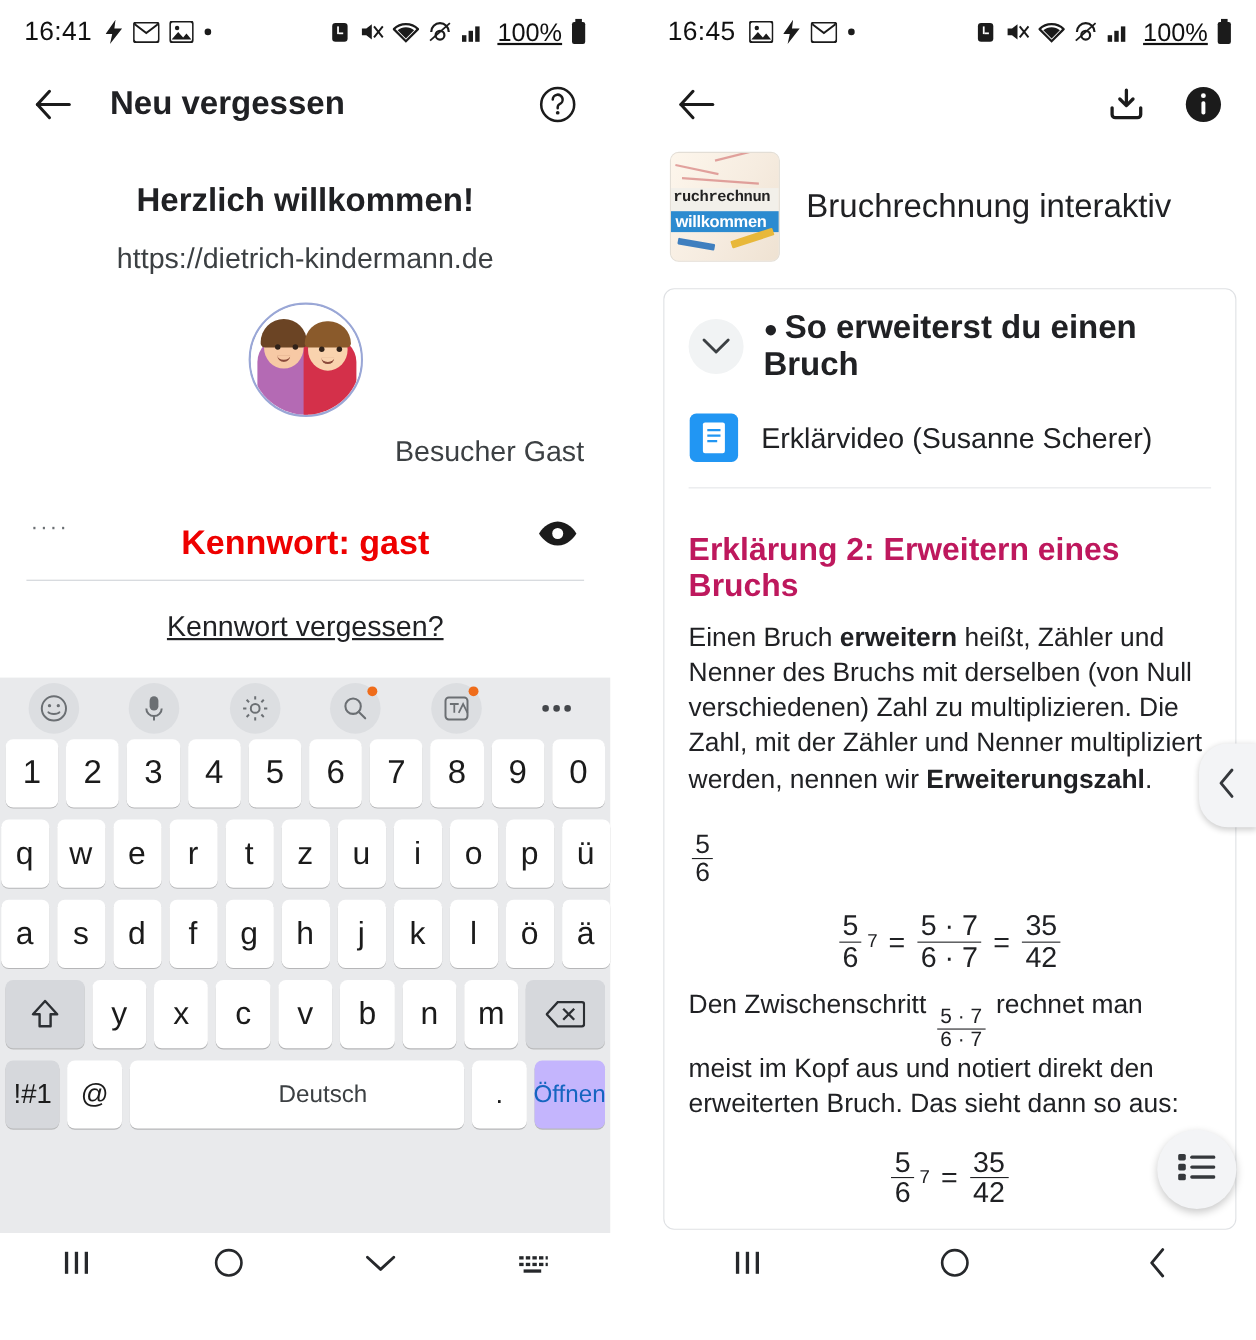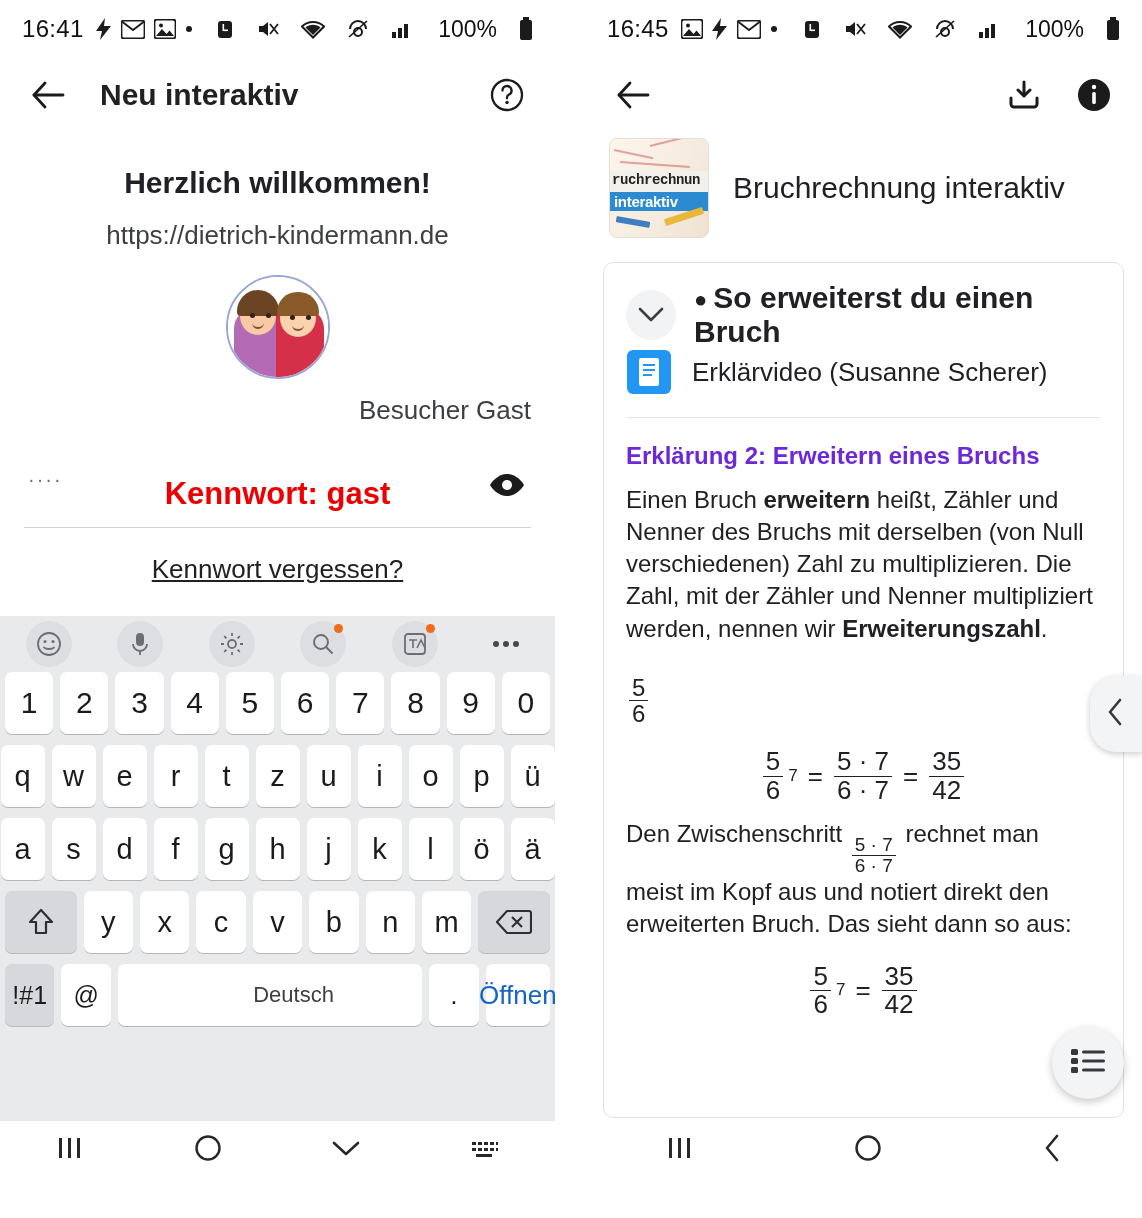--- a/index.html
+++ b/index.html
@@ -19,21 +19,21 @@
   .pane-right { width:557px; }
 
   
   .statusbar {
     height:58px; display:flex; align-items:center;
     padding:0 22px; font-size:23px; color:#111; font-weight:500;
   }
   .sb-clock { font-size:24px; letter-spacing:.3px; }
   .sb-left-icons { display:flex; align-items:center; gap:9px; margin-left:12px; }
   .sb-spacer { flex:1; }
-  .sb-right-icons { display:flex; align-items:center; gap:22px; }
+  .sb-right-icons { display:flex; align-items:center; gap:8px;text-decoration:underline; }
   .sb-batt { font-size:23px; font-weight:500; margin-left:3px; }
   .ic { display:inline-block; line-height:1; }
   .ic svg { display:block; }
 
   
   .appbar { height:74px; display:flex; align-items:center; padding:0 26px; }
   .appbar-title { font-size:30px; font-weight:600; color:#202124; margin-left:30px; }
   .appbar-spacer { flex:1; }
   .appbar-actions { display:flex; align-items:center; gap:26px; }
   .iconbtn { width:44px; height:44px; display:flex; align-items:center; justify-content:center; cursor:pointer; }
@@ -88,21 +88,21 @@
   .kb-row { display:flex; justify-content:center; gap:7px; margin-bottom:11px; }
   .key {
     background:#ffffff; border-radius:7px; height:62px; min-width:44px; flex:1;
     display:flex; align-items:center; justify-content:center;
     font-size:29px; color:#1b1b1b; box-shadow:0 1px 0 rgba(0,0,0,.22); cursor:pointer;
   }
   .key.num { font-size:30px; }
   .key.grey { background:#d6d8dc; box-shadow:0 1px 0 rgba(0,0,0,.2); }
   .key.wide { flex:1.45; }
   .key.space { flex:5.2; font-size:22px; color:#3c4043;padding-left:47px; }
-  .key.open { background:#ffffff; color:#1565c0; font-size:26px; flex:1.3; }
+  .key.open { background:#c4b5fd; color:#1565c0; font-size:22px; flex:1.3; }
   .key.sym { font-size:25px; }
 
   
   .navbar { position:absolute; left:0; bottom:0; width:100%; height:58px;
             display:flex; align-items:center; justify-content:space-around; background:#ffffff; }
   .nav-ic { color:#26282b; }
 
   
   .course-head { display:flex; align-items:center; padding:6px 24px 0; }
   .course-thumb {
@@ -127,26 +127,26 @@
   .card {
     margin:24px 18px 0; border:1px solid #dfe1e4; border-radius:10px; background:#fff;
     padding:18px 22px 0; height:856px; overflow:hidden; position:relative;
   }
   .sec-head { display:flex; align-items:center; gap:18px; }
   .chev-circle { width:50px; height:50px; border-radius:50%; background:#f1f3f4;
                  display:flex; align-items:center; justify-content:center; color:#3c4043; flex:0 0 auto; }
   .sec-title { font-size:30px; font-weight:700; color:#202124; }
   .sec-title .bullet { font-size:22px; vertical-align:middle; margin-right:6px; }
 
-  .res-row { display:flex; align-items:center; gap:20px; }
+  .res-row { display:flex; align-items:center; gap:20px; margin-top:26px; }
   .doc-ic { width:46px; height:46px; flex:0 0 auto; }
   .res-label { font-size:26px; color:#202124; }
   .divider { height:1px; background:#e4e6e9; margin:22px 0 0; }
 
-  .h-expl { font-size:24px; font-weight:700; color:#6d28d9; margin:24px 0 0; }
+  .h-expl { font-size:29px; font-weight:700; color:#be185d; margin:40px 0 0; }
   .p { font-size:24px; line-height:1.34; color:#202124; margin:14px 0 0; }
   .p b { font-weight:700; }
 
   
   .frac { display:inline-flex; flex-direction:column; align-items:center; vertical-align:-0.55em; margin:0 3px; line-height:1.05; }
   .frac .num { border-bottom:1.5px solid #202124; padding:0 3px; }
   .frac .den { padding:0 3px; }
   .frac.sm { font-size:19px; vertical-align:-0.5em; }
 
   .eq { text-align:center; margin:20px 0 0; font-size:26px; color:#202124; }
@@ -244,21 +244,21 @@
       </span>
     </div>
 
     <div class="appbar">
       <span class="iconbtn">
         <svg width="34" height="30" viewBox="0 0 34 30">
             <path d="M14 3 3 15l11 12" fill="none" stroke="#1b1b1b" stroke-width="2.8" stroke-linecap="round" stroke-linejoin="round"></path>
             <path d="M3 15h29" stroke="#1b1b1b" stroke-width="2.8" stroke-linecap="round"></path>
           </svg>
       </span>
-      <span class="appbar-title">Neu interaktiv</span>
+      <span class="appbar-title">Neu vergessen</span>
       <span class="appbar-spacer"></span>
       <span class="iconbtn">
         <svg width="36" height="36" viewBox="0 0 36 36">
             <circle cx="18" cy="18" r="15" fill="none" stroke="#1b1b1b" stroke-width="2.3"></circle>
             <path d="M13.5 13.5a4.5 4.5 0 1 1 6.2 4.2c-1.2.6-1.7 1.3-1.7 2.6v1" fill="none" stroke="#1b1b1b" stroke-width="2.3" stroke-linecap="round"></path>
             <circle cx="18" cy="25.5" r="1.7" fill="#1b1b1b"></circle>
           </svg>
       </span>
     </div>
 
@@ -557,21 +557,21 @@
 
     <div class="course-head">
       <div class="course-thumb">
         <div class="ct-bg"></div>
         <div class="ct-line" style="left:4px;top:10px;width:40px;transform:rotate(12deg)"></div>
         <div class="ct-line" style="left:40px;top:6px;width:48px;transform:rotate(-14deg)"></div>
         <div class="ct-line" style="left:10px;top:22px;width:70px;transform:rotate(4deg)"></div>
         <div class="ct-band"></div>
         <div class="ct-band2"></div>
         <div class="ct-t1">ruchrechnun</div>
-        <div class="ct-t2">interaktiv</div>
+        <div class="ct-t2">willkommen</div>
         <div class="ct-pencil" style="left:54px;top:74px;width:40px;height:7px;transform:rotate(-18deg)"></div>
         <div class="ct-blue" style="left:6px;top:80px;width:34px;height:6px;transform:rotate(10deg)"></div>
       </div>
       <div class="course-title">Bruchrechnung interaktiv</div>
     </div>
 
 
     <div class="card">
 
       <div class="sec-head">

